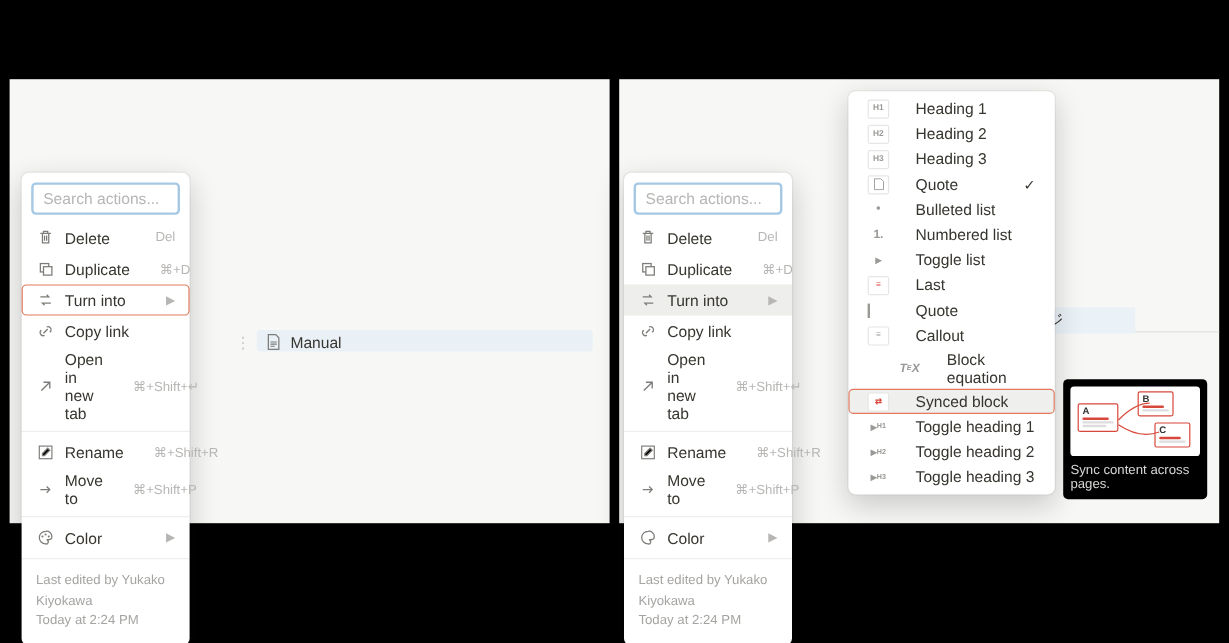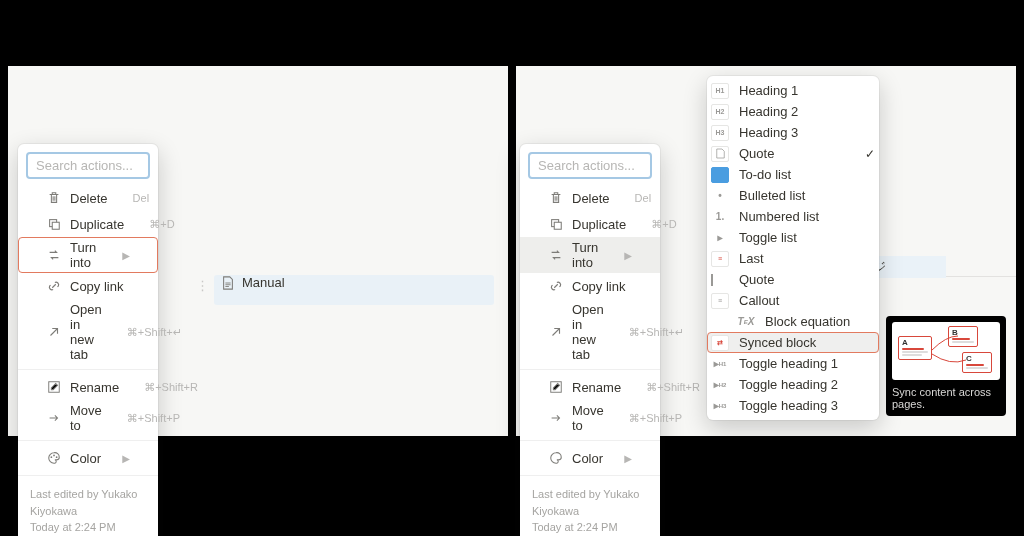--- a/index.html
+++ b/index.html
@@ -43,21 +43,21 @@
     outline: none;
     width: 100%;
     font-size: 13px;
     color: #37352f;
   }
   .search-box input::placeholder { color: #b7b6b4; }
 
   .menu-item {
     display: flex;
     align-items: center;
-    padding: 3px 28px;
+    padding: 3px 12px;
     min-height: 26px;
     cursor: pointer;
     gap: 8px;
   }
   .menu-item.hl {
     background: #eeeeec;
   }
   .menu-item.outlined {
     outline: 1.5px solid #e27a5f;
     outline-offset: -1px;
@@ -91,24 +91,24 @@
     top: 76px;
     width: 172px;
     background: #fff;
     border-radius: 6px;
     box-shadow: 0 0 0 1px rgba(15,15,15,0.05), 0 8px 24px rgba(15,15,15,0.2);
     padding: 4px 0;
   }
   .sub-item {
     display: flex;
     align-items: center;
-    padding: 2px 4px;
+    padding: 2px 16px;
     min-height: 21px;
     cursor: pointer;
-    gap: 10px;
+    gap: 22px;
     font-size: 13px;
   }
   .sub-item.hl { background: #efefee; }
   .sub-item.outlined {
     outline: 1.5px solid #e27a5f;
     outline-offset: -1px;
     border-radius: 4px;
     align-items: center;
   }
   .check { color: #37352f; font-size: 12px; margin-left: auto; }
@@ -151,25 +151,25 @@
   .pv-box { position:absolute; border:1px solid #d8473b; background:#fff; border-radius:2px; padding:2px 3px; }
   .pv-box .bar { height:2px; background:#d8473b; margin:1px 0; border-radius:1px;}
   .pv-box .barg { height:2px; background:#ddd; margin:1px 0; border-radius:1px;}
   .pv-letter { font-size:8px; font-weight:700; color:#333; line-height:1;}
 
   .page-line {
     position:absolute;
     left: 214px;
     top: 275px;
     width: 280px;
-    height: 30px;
+    height: 18px;
     background: #e9f1f7;
     border-radius: 3px;
     display:flex;
-    align-items:flex-start;
+    align-items:flex-end;
     gap:6px;
     padding:0 6px;
     color:#37352f;
     font-size:13px;
   }
   .drag-handle {
     position:absolute;
     left:196px;
     top:278px;
     color:#c9c8c6;
@@ -409,24 +409,20 @@
   <div class="sub-item">
       <span class="sub-icon boxed">
         <svg viewBox="0 0 12 14" width="9" height="11">
           <path fill="none" stroke="#9a9996" d="M1 1h7l3 3v9H1z"></path>
         </svg>
       </span>
       <span>Quote</span>
       <span class="check">✓</span>
     </div>
   <div class="sub-item">
-      <span class="sub-icon boxed" style="background:#4a9de0;border-color:#4a9de0;"></span>
-      <span>To-do list</span>
-    </div>
-  <div class="sub-item">
       <span class="sub-icon">•</span>
       <span>Bulleted list</span>
     </div>
   <div class="sub-item">
       <span class="sub-icon">1.</span>
       <span>Numbered list</span>
     </div>
   <div class="sub-item">
       <span class="sub-icon">▸</span>
       <span>Toggle list</span>

